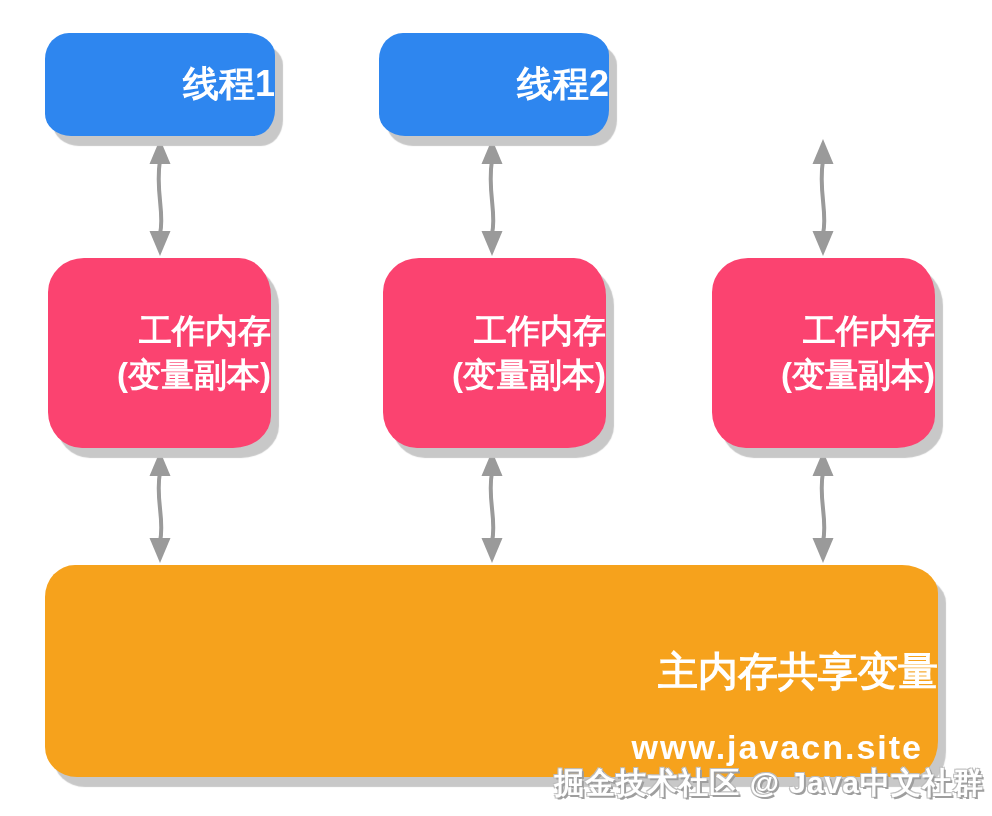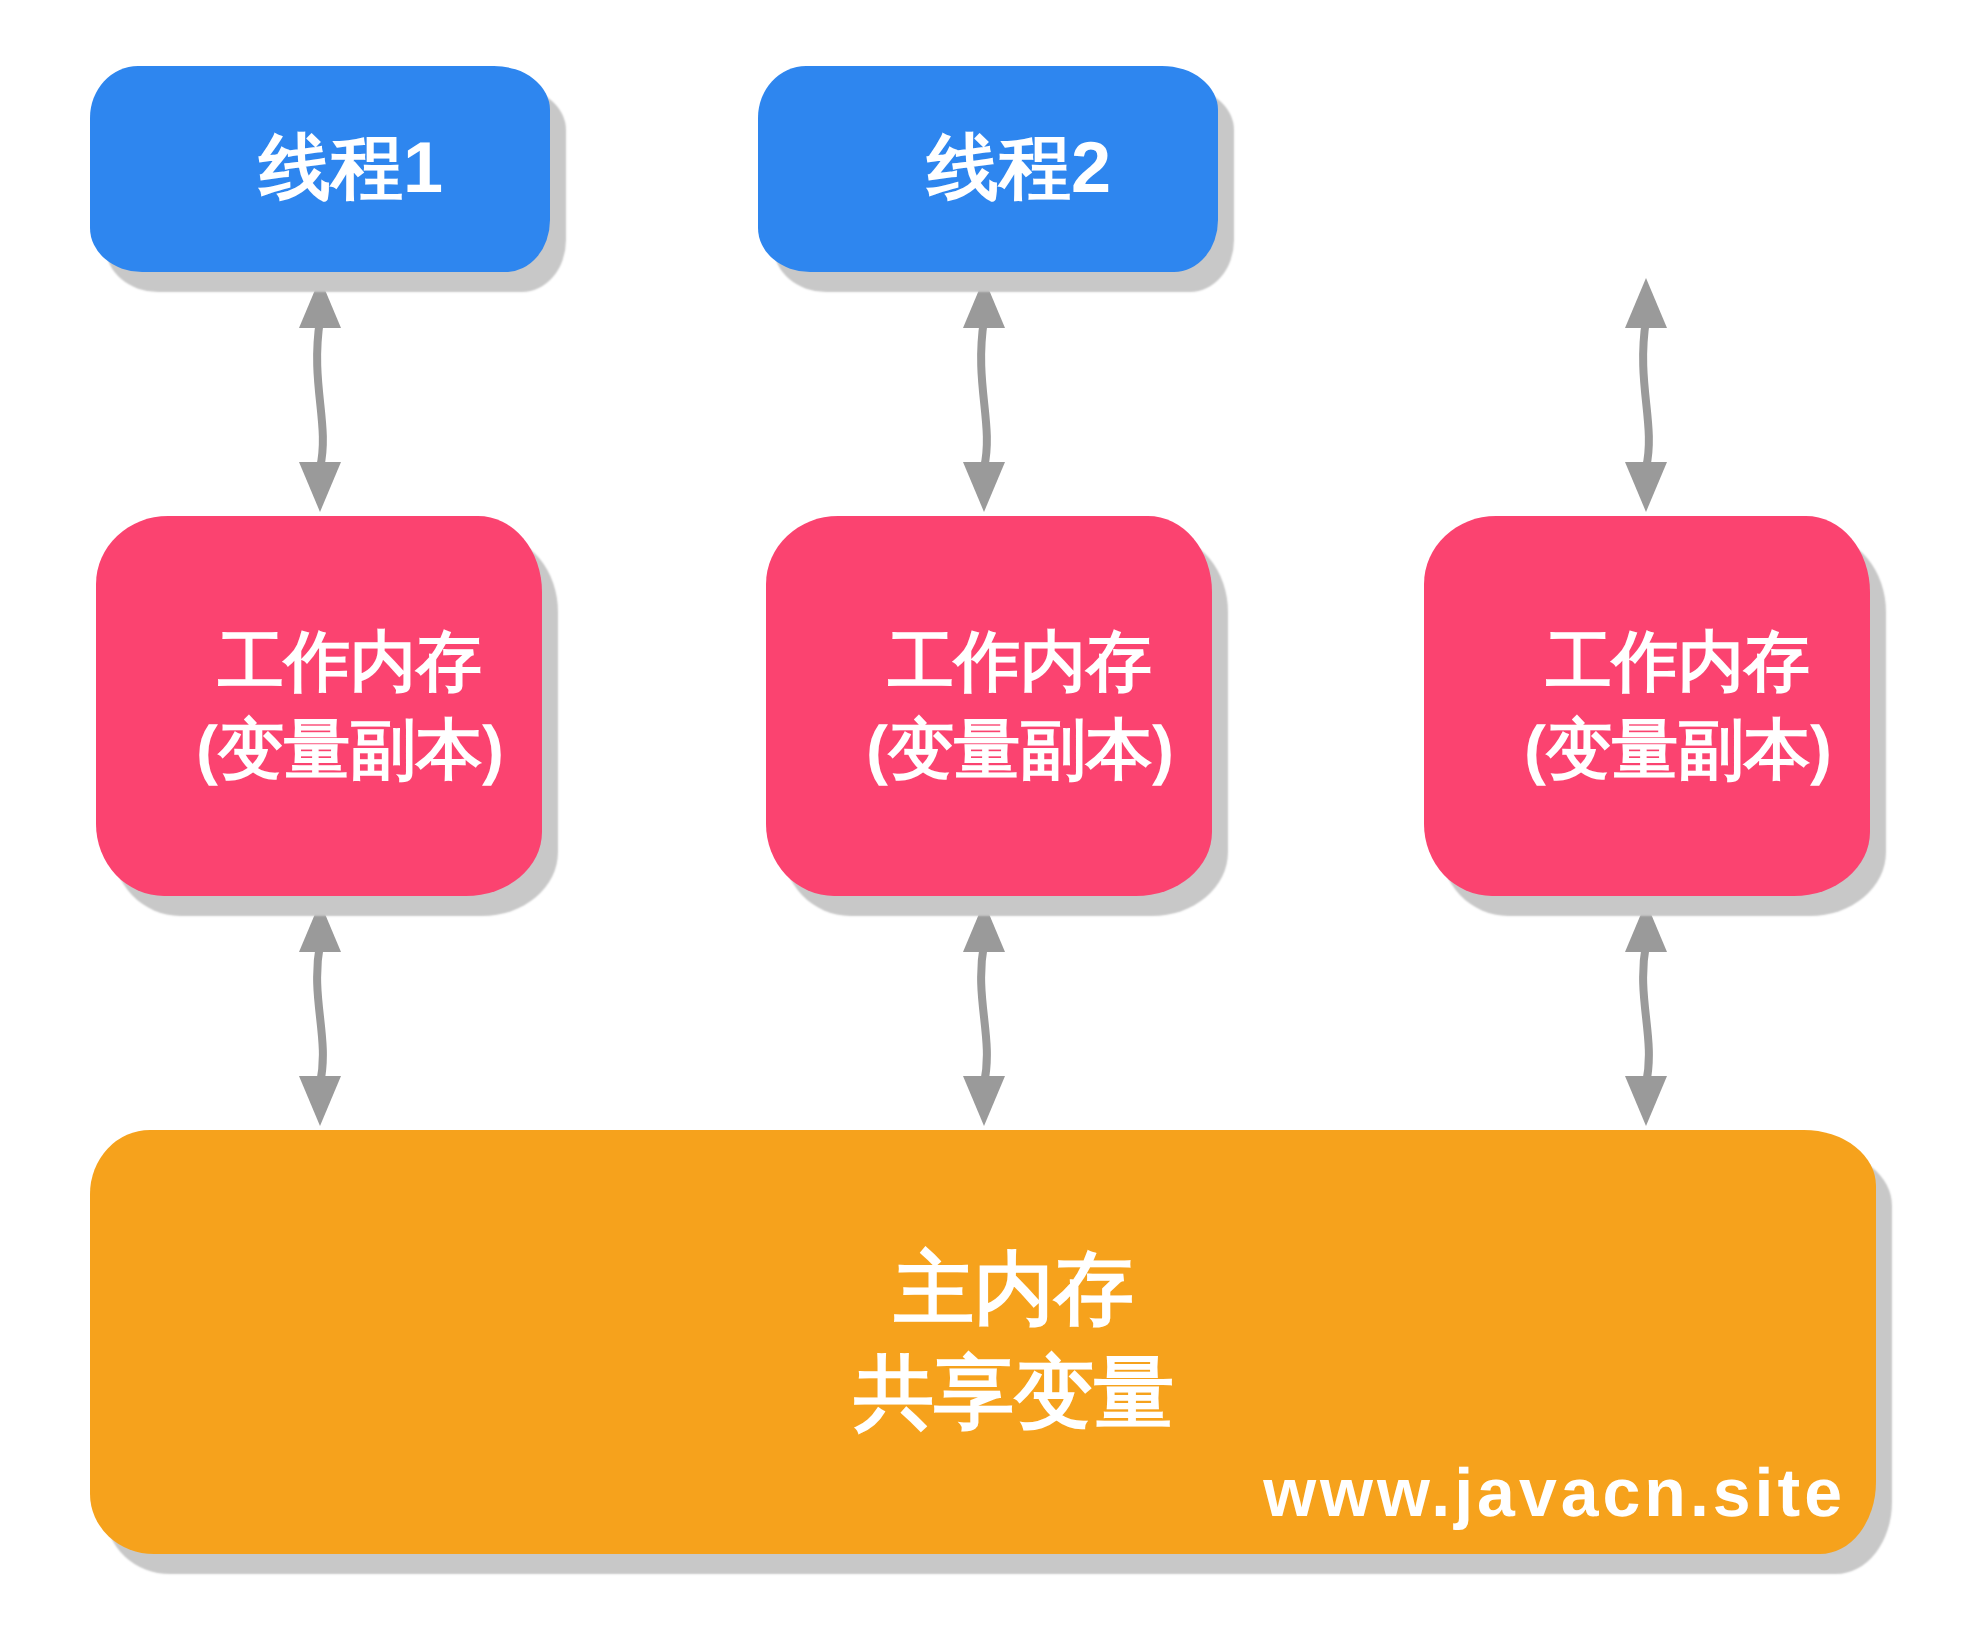--- a/index.html
+++ b/index.html
@@ -32,21 +32,21 @@
     stroke-linecap:round;
   }
   .arrows .head{
     fill:var(--arrow,#9a9a9a);
     stroke:none;
   }
   .box{
     position:absolute;
     display:flex;
     flex-direction:column;
-    align-items:center;
+    align-items:flex-end;
     justify-content:center;
     color:var(--box-text,#ffffff);
     text-align:center;
     box-shadow:8px 10px 1px var(--shadow,#c8c8c8);
     padding-left:31px;
   }
   .thread-box{
     top:33px;
     width:230px;
     height:103px;
@@ -77,21 +77,20 @@
     width:893px;
     height:212px;
     background:var(--main-memory-box,#f6a21c);
     border-radius:30px 36px 28px 32px / 32px 28px 36px 30px;
     font-size:40px;
     font-weight:bold;
     line-height:1.3;
   }
   .main-box .main-text{
     display:flex;
-    flex-direction:column;
     align-items:center;
   }
   .watermark{
     position:absolute;
     right:15px;
     bottom:8px;
     font-size:34px;
     font-weight:bold;
     letter-spacing:2px;
     color:#ffffff;
@@ -171,14 +170,15 @@
   </div>
 
   <div class="box main-box">
     <div class="main-text">
       <span>主内存</span>
       <span>共享变量</span>
     </div>
     <div class="watermark">www.javacn.site</div>
   </div>
 
+  <div class="credit">掘金技术社区 @ Java中文社群</div>
 
 </div>
 
 </body></html>

